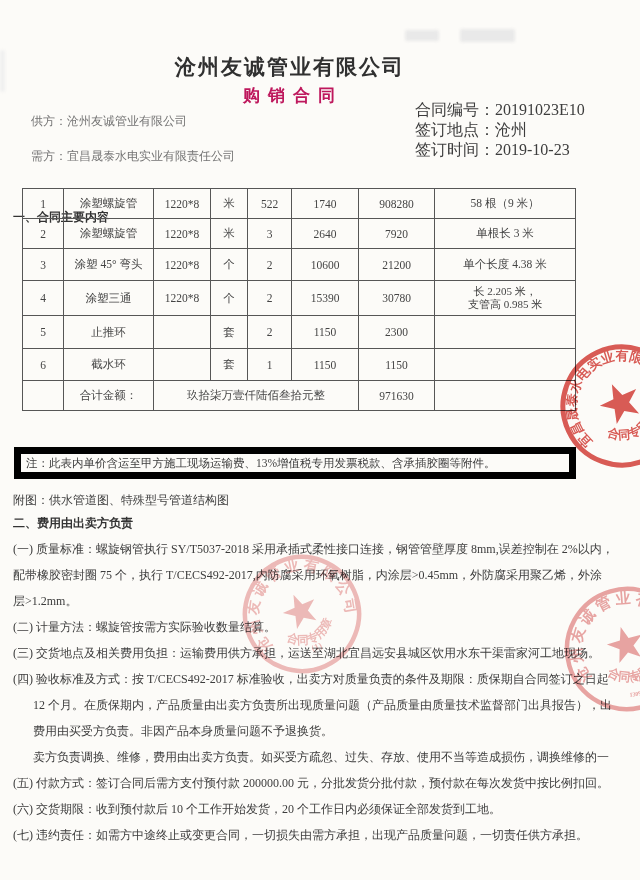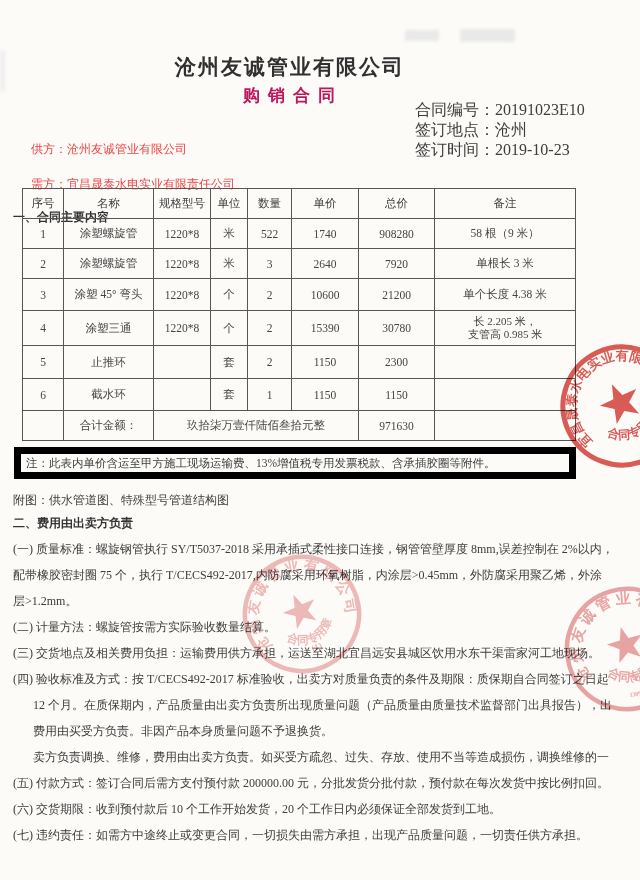--- a/index.html
+++ b/index.html
@@ -13,21 +13,21 @@
   .artifact{position:absolute;background:#e9e9e9;filter:blur(1.5px);border-radius:2px;}
   .art1{left:405px;top:30px;width:34px;height:11px;}
   .art2{left:460px;top:29px;width:55px;height:13px;}
   .art3{left:0;top:50px;width:5px;height:42px;background:#efefef;}
 
   .company-title{position:absolute;left:0;top:53px;width:580px;text-align:center;
     font-size:21px;font-weight:600;letter-spacing:2px;color:#303030;}
   .doc-title{position:absolute;left:0;top:84px;width:586px;text-align:center;
     font-size:17px;font-weight:600;letter-spacing:8px;color:#be185d;}
 
-  .party{position:absolute;left:31px;font-size:12px;color:#ef4444;margin-top:28px;}
+  .party{position:absolute;left:31px;font-size:12px;color:#737373;}
   .supplier{top:113px;}
   .buyer{top:148px;}
   .meta{position:absolute;left:415px;top:100px;font-size:16px;line-height:20px;color:#3d3d3d;}
   .sec-heading{position:absolute;left:13px;font-size:12px;font-weight:700;color:#333;}
   .sec1{top:178px;margin-top:31px;}
   .sec2{top:515px;}
   .attachment{position:absolute;left:13px;top:492px;font-size:12px;color:#3d3d3d;text-align:center;}
 
   table.items{position:absolute;left:22px;top:188px;width:553px;
     border-collapse:collapse;table-layout:fixed;font-size:11.5px;color:#444;}
@@ -78,30 +78,20 @@
       <col style="width:41px">
         <col style="width:90px">
         <col style="width:57px">
         <col style="width:37px">
       <col style="width:44px">
         <col style="width:67px">
         <col style="width:76px">
         <col style="width:141px">
     </colgroup>
     <tbody>
-        <tr style="height:30px">
-      <th>序号</th>
-      <th>名称</th>
-      <th>规格型号</th>
-      <th>单位</th>
-      <th>数量</th>
-      <th>单价</th>
-      <th>总价</th>
-      <th>备注</th>
-    </tr>
     <tr style="height:30px">
       <td>1</td>
       <td>涂塑螺旋管</td>
       <td>1220*8</td>
       <td>米</td>
       <td>522</td>
       <td>1740</td>
       <td>908280</td>
       <td>58 根（9 米）</td>
     </tr>

